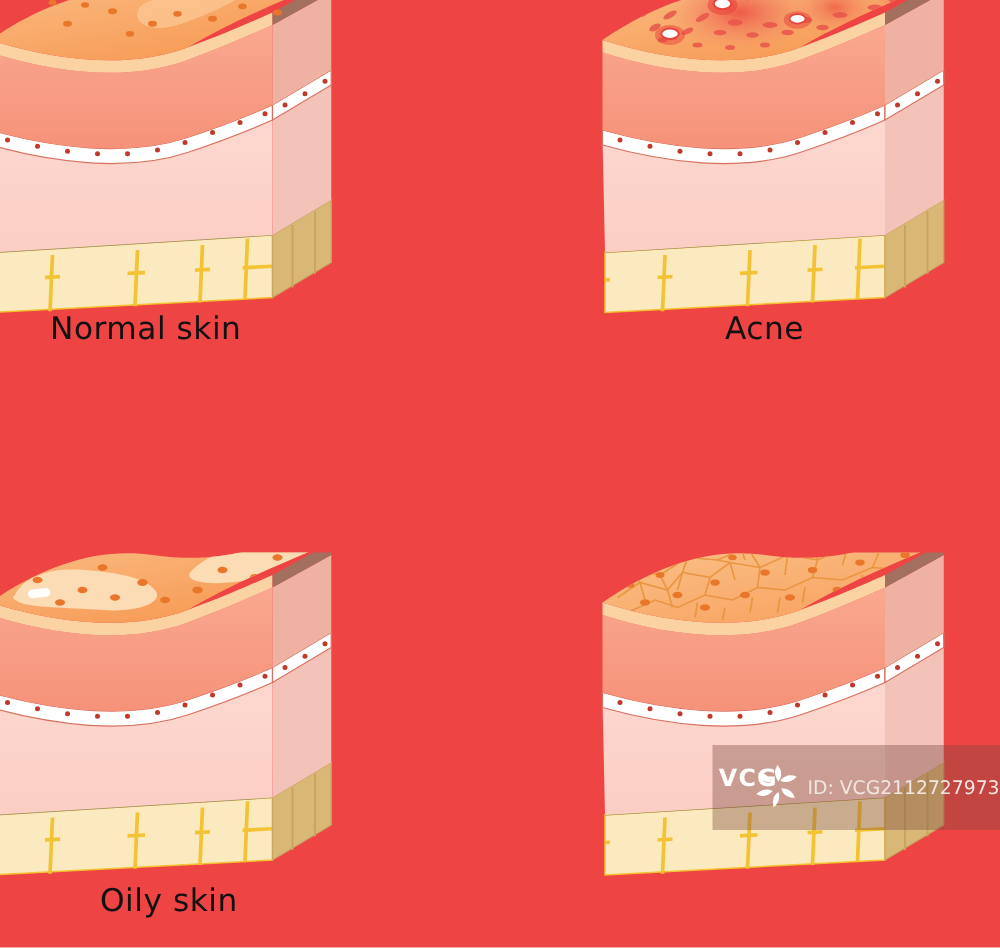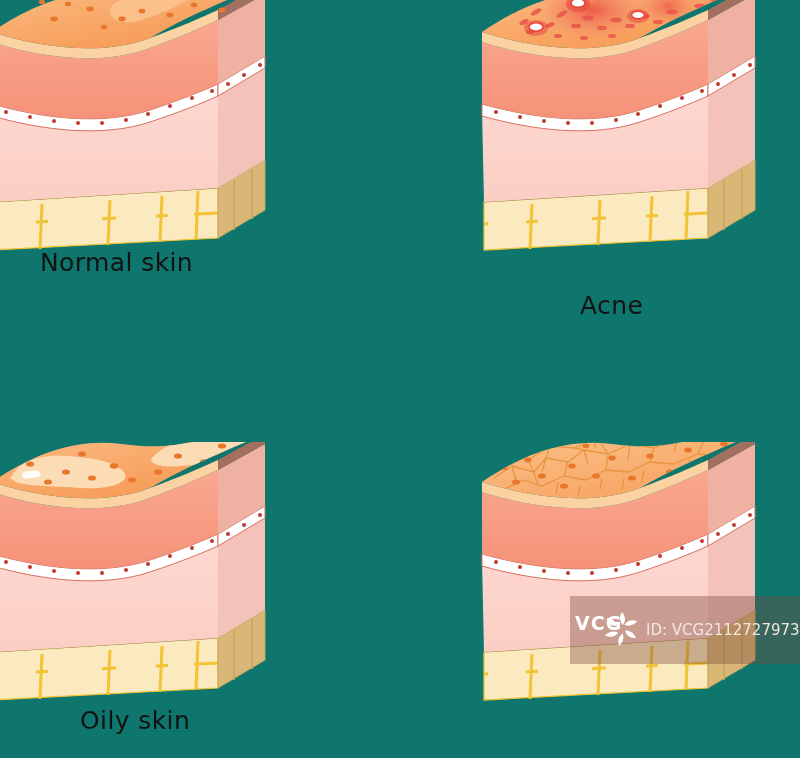--- a/index.html
+++ b/index.html
@@ -2,37 +2,37 @@
 <html><head>
 <meta charset="utf-8">
 <title>Skin types diagram</title>
 <style>
   html,body{margin:0;padding:0;background:#ffffff;}
   body{
     width:800px;height:758px;
     font-family:"DejaVu Sans","Liberation Sans",sans-serif;
     overflow:hidden;position:relative;
   }
-  .canvas{position:relative;width:800px;height:758px;background:#0f766e;}
+  .canvas{position:relative;width:800px;height:758px;background:#ef4444;}
 
   .panel{position:absolute;width:330px;height:330px;}
   #panel-normal{left:-18px;top:-8px;}
   #panel-acne{left:472px;top:-8px;}
   #panel-oily{left:-18px;top:442px;}
   #panel-dry{left:472px;top:442px;}
 
   .block-svg{position:absolute;left:0;top:0;width:290px;height:268px;}
   .caption{
     position:absolute;
     font-family:"DejaVu Sans","Liberation Sans",sans-serif;
     font-size:25px;color:#121212;white-space:nowrap;
     letter-spacing:.4px;font-weight:400;
   }
   #cap-normal{left:58px;top:256px;}
-  #cap-acne{left:108px;top:256px;margin-top:43px;}
+  #cap-acne{left:108px;top:256px;}
   #cap-oily{left:80px;top:706px;}
   #cap-dry{left:584px;top:706px;}
 
   .wm{
     position:absolute;left:570px;top:596px;width:230px;height:68px;
     background:rgba(120,70,60,.38);
     display:flex;align-items:center;pointer-events:none;
   }
   .wm-logo{position:relative;width:72px;height:52px;flex:0 0 auto;}
   .wm-vcg{

